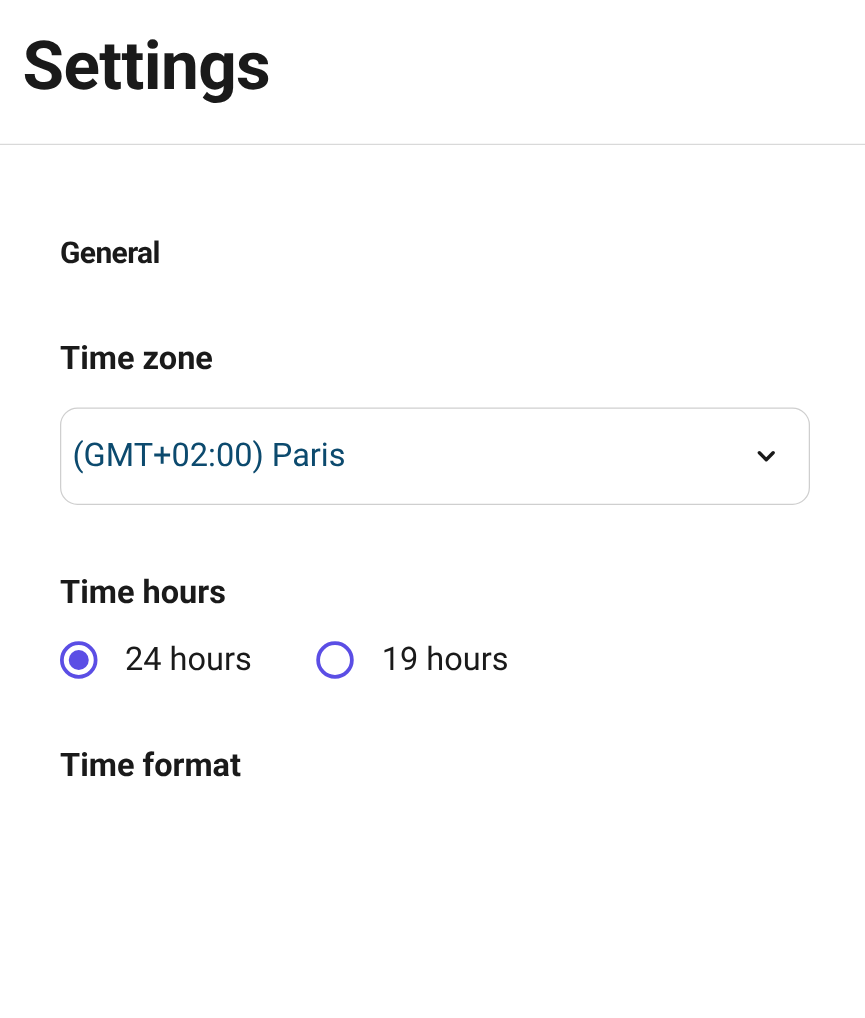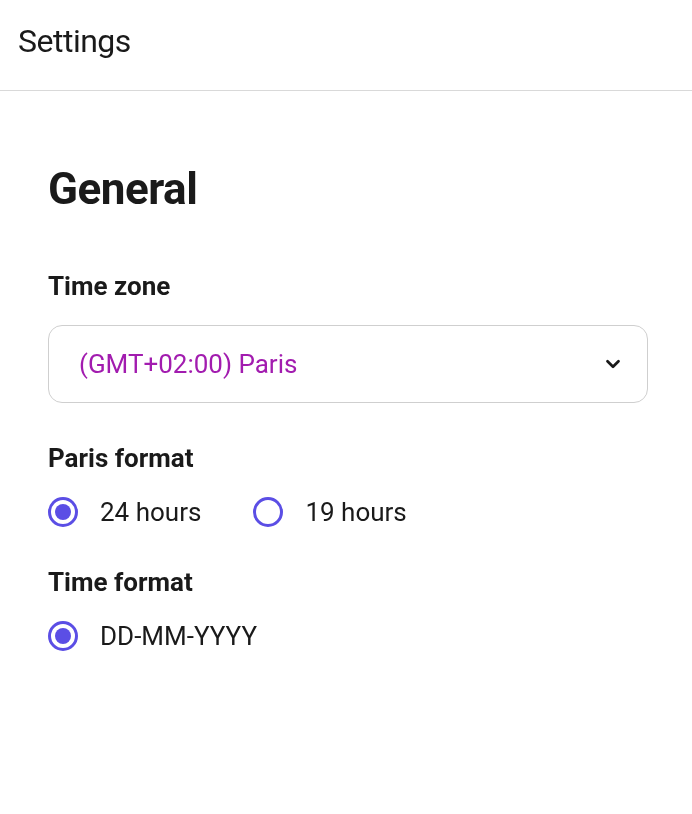--- a/index.html
+++ b/index.html
@@ -9,61 +9,61 @@
     }
     body {
       font-family: -apple-system, BlinkMacSystemFont, "Segoe UI", Roboto, Helvetica, Arial, sans-serif;
       background: #fff;
       color: #1a1a1a;
       width: 692px;
       height: 814px;
       padding: 0;
     }
     .page-title {
-      font-size: 32px;
-      font-weight: 400;
+      font-size: 54px;
+      font-weight: 700;
       padding: 22px 0 30px 18px;
       letter-spacing: -0.5px;
     }
     .divider {
       border: none;
       border-top: 1px solid #d9d9d9;
       margin: 0;
       width: 100%;
     }
     .section {
       padding: 72px 0 0 48px;
     }
     .section-title {
-      font-size: 44px;
+      font-size: 24px;
       font-weight: 700;
       margin-bottom: 56px;
       letter-spacing: -0.5px;
     }
     .field-group {
-      margin-bottom: 40px;
+      margin-bottom: 55px;
     }
     .field-label {
       font-size: 26px;
       font-weight: 700;
       margin-bottom: 24px;
     }
     .select-wrapper {
       position: relative;
       width: 600px;
     }
     .select-field {
       width: 100%;
       height: 78px;
       border: 1.5px solid #cfcfcf;
       border-radius: 14px;
       background: #fff;
       font-size: 26px;
-      color: #a21caf;
-      padding: 0 56px 0 30px;
+      color: #0c4a6e;
+      padding: 0 56px 0 9px;
       appearance: none;
       -webkit-appearance: none;
       cursor: pointer;
       text-align: left;
       display: flex;
       align-items: center;
       font-family: inherit;
     }
     .chevron {
       position: absolute;
@@ -130,35 +130,31 @@
       </button>
       <span class="chevron">
         <svg viewBox="0 0 24 24" fill="none" stroke="#1a1a1a" stroke-width="3" stroke-linecap="round" stroke-linejoin="round">
           <polyline points="6 9 12 15 18 9"></polyline>
         </svg>
       </span>
     </div>
   </div>
 
   <div class="field-group">
-    <div class="field-label">Paris format</div>
+    <div class="field-label">Time hours</div>
     <div class="radio-row">
       <div class="radio-option">
         <span class="radio-circle selected"></span>
         <span class="radio-label">24 hours</span>
       </div>
       <div class="radio-option">
         <span class="radio-circle"></span>
         <span class="radio-label">19 hours</span>
       </div>
     </div>
   </div>
 
   <div class="field-group">
     <div class="field-label">Time format</div>
     <div class="radio-row">
-      <div class="radio-option">
-        <span class="radio-circle selected"></span>
-        <span class="radio-label">DD-MM-YYYY</span>
-      </div>
     </div>
   </div>
 </div>
 
 </body></html>

